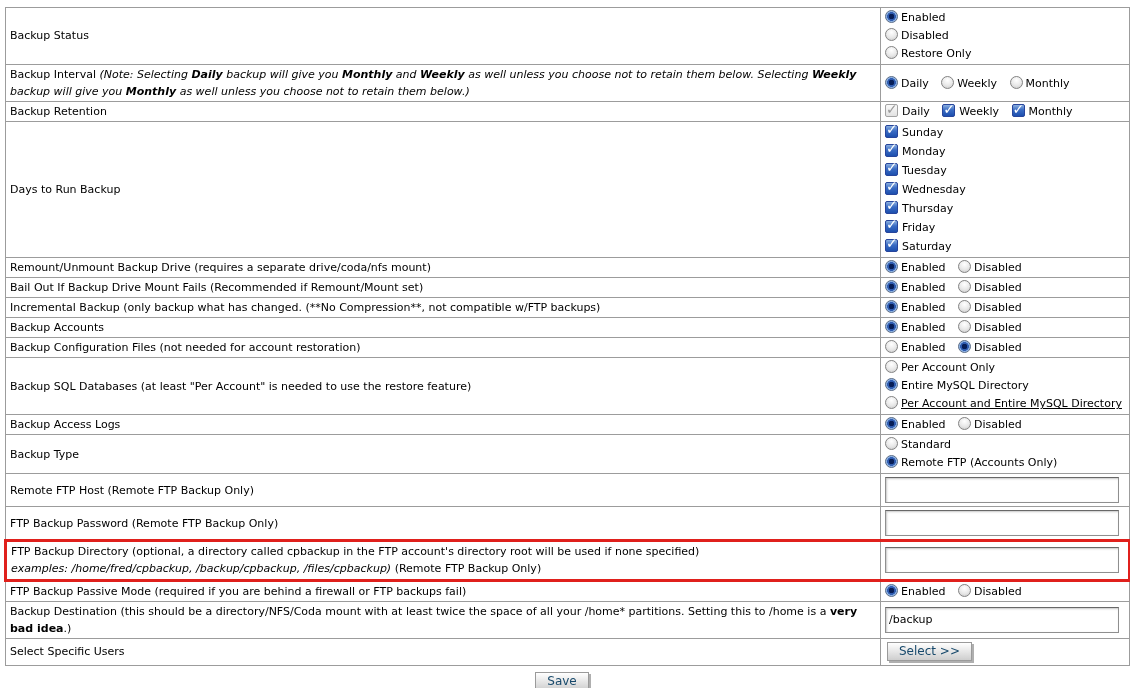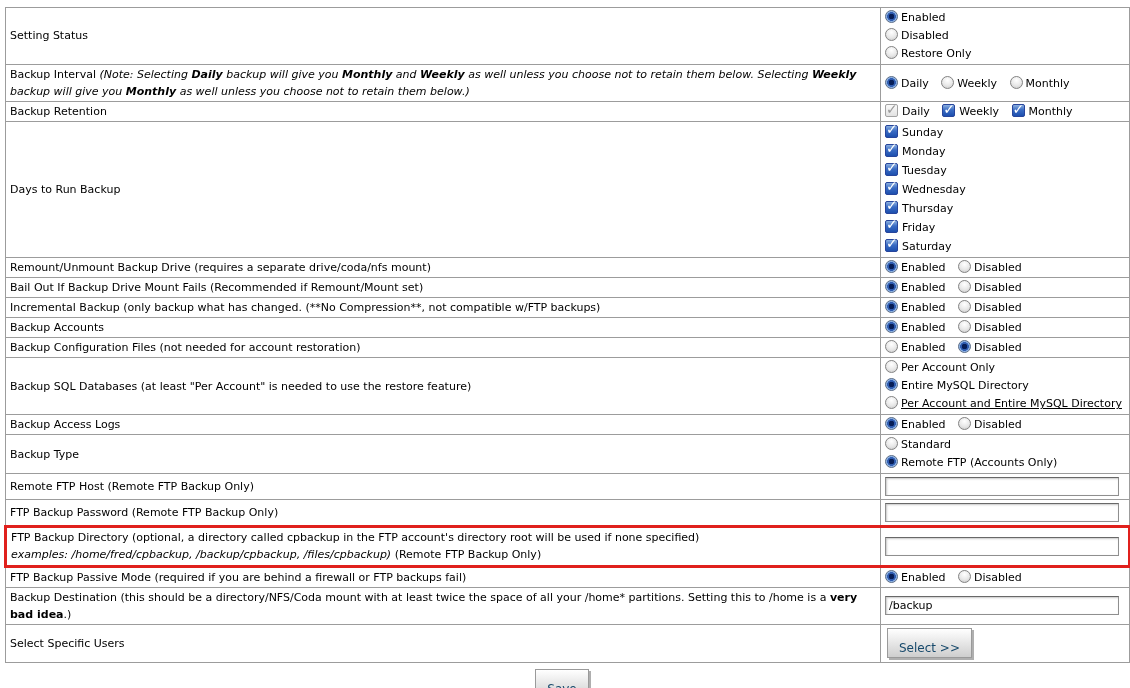--- a/index.html
+++ b/index.html
@@ -66,50 +66,50 @@
   .stack .opt { display:block; margin-right:0; line-height:19px; white-space:normal; }
   .stack2 .opt { display:block; margin-right:0; line-height:18px; }
   .rowopts { white-space:nowrap; }
 
   
   input.txt {
     width:234px; height:19px; box-sizing:border-box;
     border:1px solid #8f8f8f; border-top-color:#686868;
     box-shadow:inset 1px 1px 2px rgba(0,0,0,.22);
     font-family:"DejaVu Sans","Liberation Sans",sans-serif; font-size:11px;
-    padding:1px 3px; margin:2px 0; background:#fff;
+    padding:12px 3px; margin:2px 0; background:#fff;
   }
 
   
   .btn {
     font-family:"DejaVu Sans","Liberation Sans",sans-serif;
     font-size:12px; color:#17496b;
     background:linear-gradient(#ffffff,#e4e4e4 55%,#cecece);
     border:1px solid #9a9a9a;
-    padding:12px 11px 2px;
+    padding:1px 11px 2px;
     box-shadow:2px 2px 0 rgba(110,110,110,.55);
     cursor:pointer;
   }
   .selbtn { margin:2px 0 3px 2px; }
 
   
   tr.hl > td { border-top:3px solid #e0201c; border-bottom:3px solid #e0201c; }
   tr.hl > td:first-child { border-left:3px solid #e0201c; }
   tr.hl > td:last-child  { border-right:3px solid #e0201c; }
 
   .savebar { width:1116px; margin:6px 0 0 4px; text-align:center; }
 </style>
 </head>
 <body>
 
 <table class="cfg">
 
   <tbody>
       <tr>
-    <td class="c1">Setting Status</td>
+    <td class="c1">Backup Status</td>
     <td class="c2">
       <div class="stack2">
         <span class="opt"><span class="radio on"></span><span>Enabled</span></span>
         <span class="opt"><span class="radio"></span><span>Disabled</span></span>
         <span class="opt"><span class="radio"></span><span>Restore Only</span></span>
       </div>
     </td>
   </tr>
 
   <tr>

